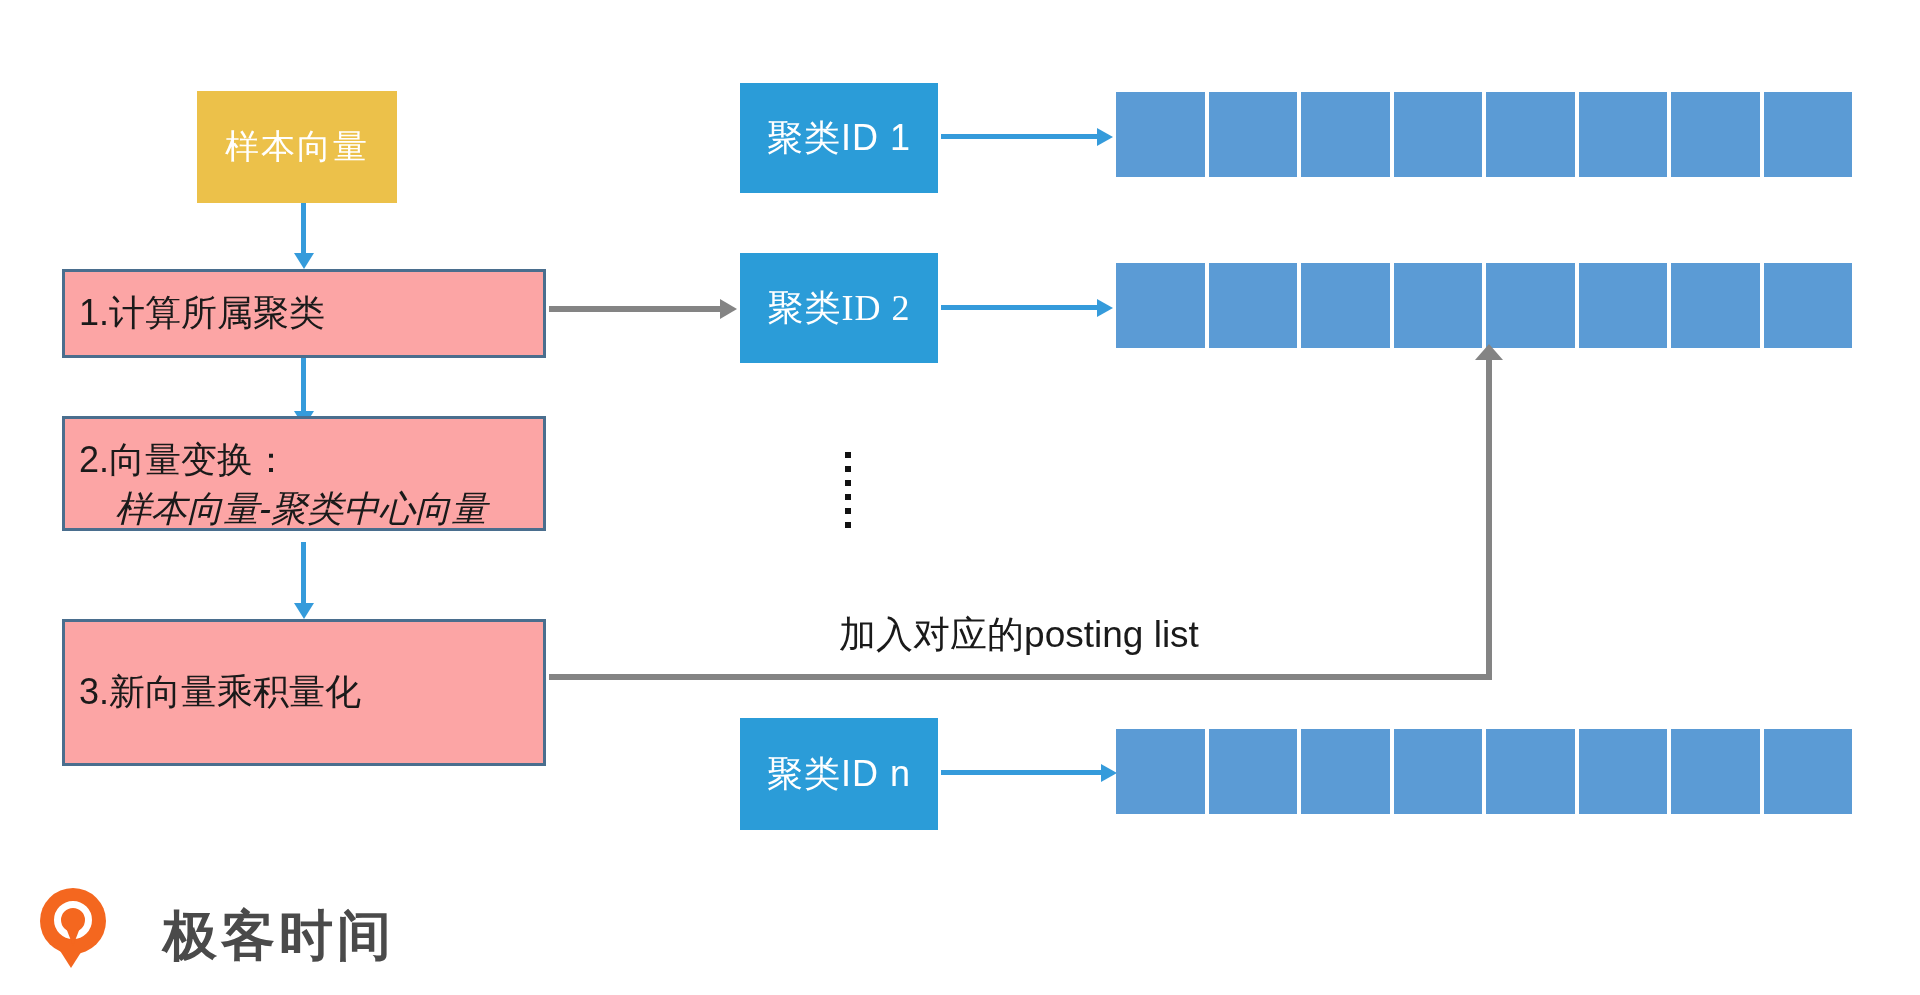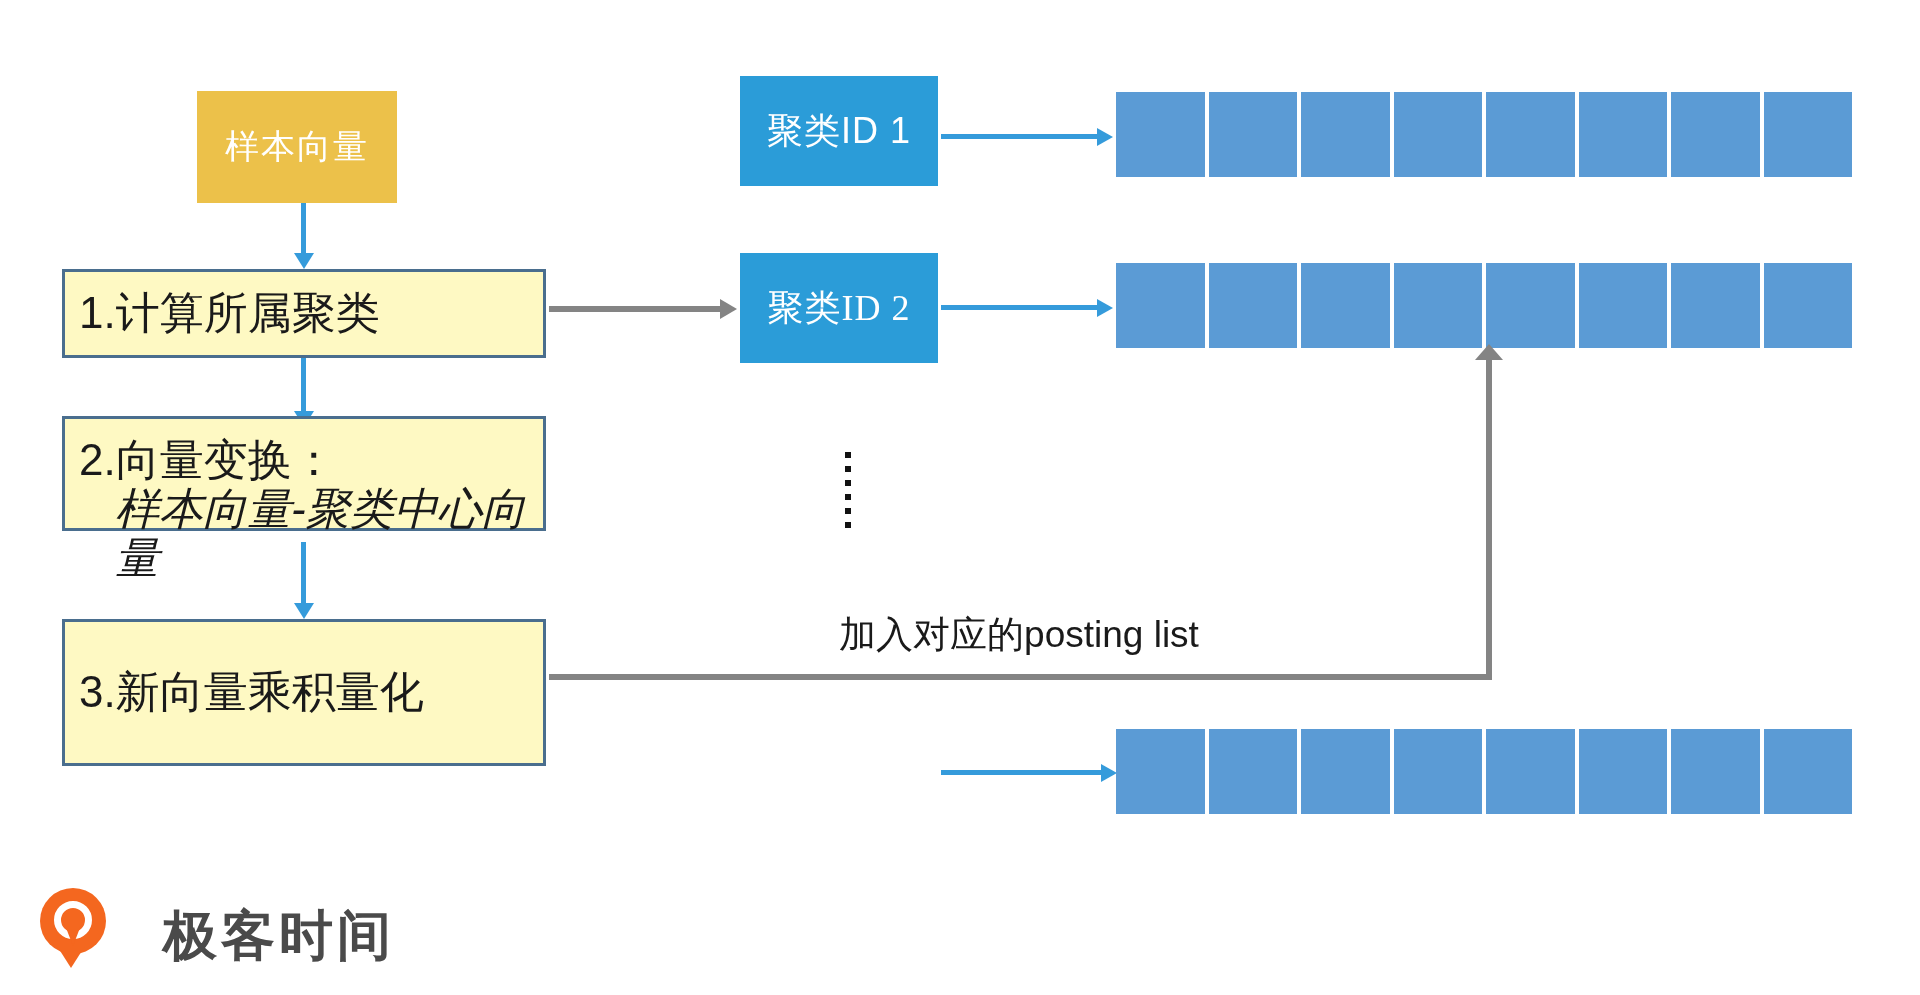--- a/index.html
+++ b/index.html
@@ -16,22 +16,22 @@
   }
   *{margin:0;padding:0;box-sizing:border-box;}
   html,body{background:#fff;}
   body{font-family:"Liberation Sans","DejaVu Sans",sans-serif;}
   .canvas{position:relative;width:1920px;height:995px;background:var(--bg);overflow:hidden;padding-left:6px;}
 
   
   .sample-box{position:absolute;left:197px;top:91px;width:200px;height:112px;
     background:var(--yellow);color:#fff;font-size:34px;
     display:flex;align-items:center;justify-content:center;letter-spacing:2px;}
-  .step-box{position:absolute;left:62px;width:484px;background:#fef9c3;
-    border:3px solid var(--boxBorder);color:var(--ink);font-size:44px;}
+  .step-box{position:absolute;left:62px;width:484px;background:#fca5a5;
+    border:3px solid var(--boxBorder);color:var(--ink);font-size:36px;}
   .step-1{top:269px;height:89px;display:flex;align-items:center;padding-left:14px;}
   .step-2{top:416px;height:115px;padding:16px 0 0 14px;line-height:49px;}
   .step-2 .line2{margin-left:36px;font-style:italic;}
   .step-3{top:619px;height:147px;display:flex;align-items:center;padding-left:14px;text-align:center;}
 
   
   .varrow-shaft{position:absolute;width:5px;background:var(--arrowBlue);}
   .varrow-head{position:absolute;width:0;height:0;
     border-left:10px solid transparent;border-right:10px solid transparent;
     border-top:16px solid var(--arrowBlue);}
@@ -105,22 +105,23 @@
     <div class="line1">2.向量变换：</div>
     <div class="line2">样本向量-聚类中心向量</div>
   </div>
   <div class="step-box step-3">
     <span>3.新向量乘积量化</span>
   </div>
 
   <div class="harrow-shaft" style="left:549px;top:306px;width:173px;"></div>
   <div class="harrow-head" style="left:720px;top:299px;"></div>
 
-  <div class="cluster-id" style="top:76px;">聚类ID 1</div>
+  <div class="cluster-id" style="top:83px;">聚类ID 1</div>
   <div class="cluster-id" style="top:253px;font-family:Liberation Serif, serif;">聚类ID 2</div>
+  <div class="cluster-id" style="top:718px;height:112px;">聚类ID n</div>
 
   <div class="bharrow-shaft" style="left:941px;top:134px;width:156px;"></div>
   <div class="bharrow-head" style="left:1097px;top:128px;"></div>
 
   <div class="bharrow-shaft" style="left:941px;top:305px;width:156px;"></div>
   <div class="bharrow-head" style="left:1097px;top:299px;"></div>
 
   <div class="bharrow-shaft" style="left:941px;top:770px;width:160px;"></div>
   <div class="bharrow-head" style="left:1101px;top:764px;"></div>
 

